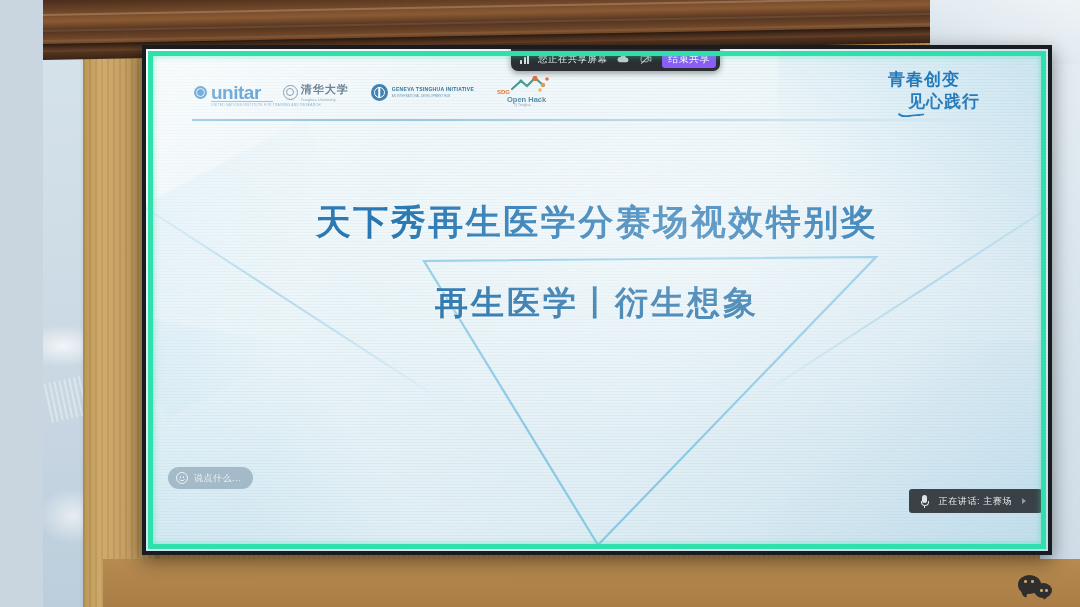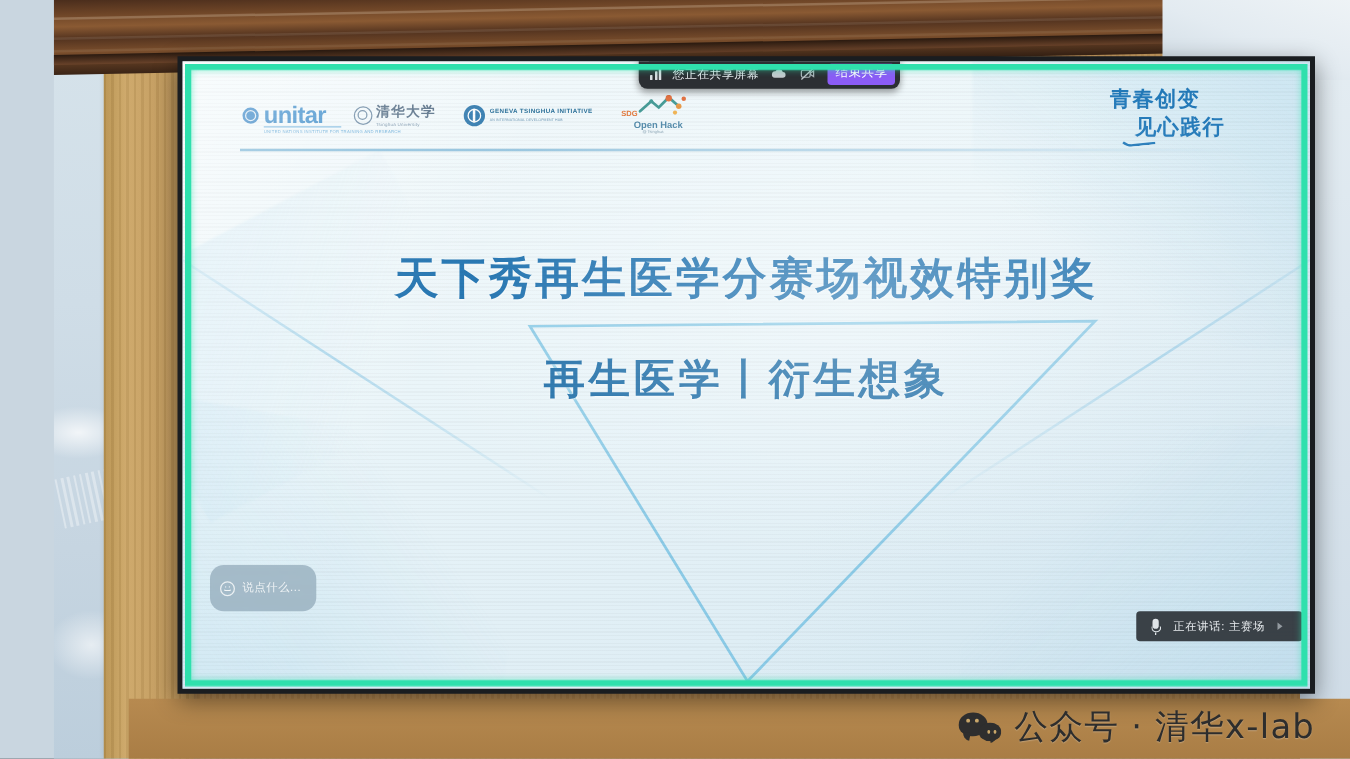--- a/index.html
+++ b/index.html
@@ -252,21 +252,21 @@
   }
   .share-bar-ghost{
     position:absolute; left:372px; top:-10px; z-index:29;
     width:118px; height:12px; background:#3a3f44; border-radius:0 0 5px 5px; opacity:.75;
   }
 
   
   .comment-pill{
     position:absolute; left:22px; bottom:62px; z-index:30;
     display:flex; align-items:center; gap:6px;
-    height:37px; padding:0 12px 0 8px;
+    height:22px; padding:0 12px 0 8px;
     border-radius:11px;
     background:rgba(90,120,140,.42);
     backdrop-filter:blur(2px);
   }
   .cp-face{
     width:12px;height:12px;border-radius:50%;
     border:1.2px solid rgba(255,255,255,.78); position:relative;
   }
   .cp-face:before,.cp-face:after{
     content:"";position:absolute;top:3.2px;width:1.6px;height:1.6px;border-radius:50%;
@@ -469,16 +469,15 @@
 
   <div class="watermark">
     <span class="wechat">
       <span class="wx-big"></span>
       <span class="wx-small"></span>
       <span class="wx-dot" style="left:6px;top:7px"></span>
       <span class="wx-dot" style="left:13px;top:7px"></span>
       <span class="wx-dot" style="right:9px;bottom:7px"></span>
       <span class="wx-dot" style="right:4px;bottom:7px"></span>
     </span>
-    <span class="wm-text">公众号 · 清华x-lab</span>
   </div>
 
 </div>
 
 </body></html>

